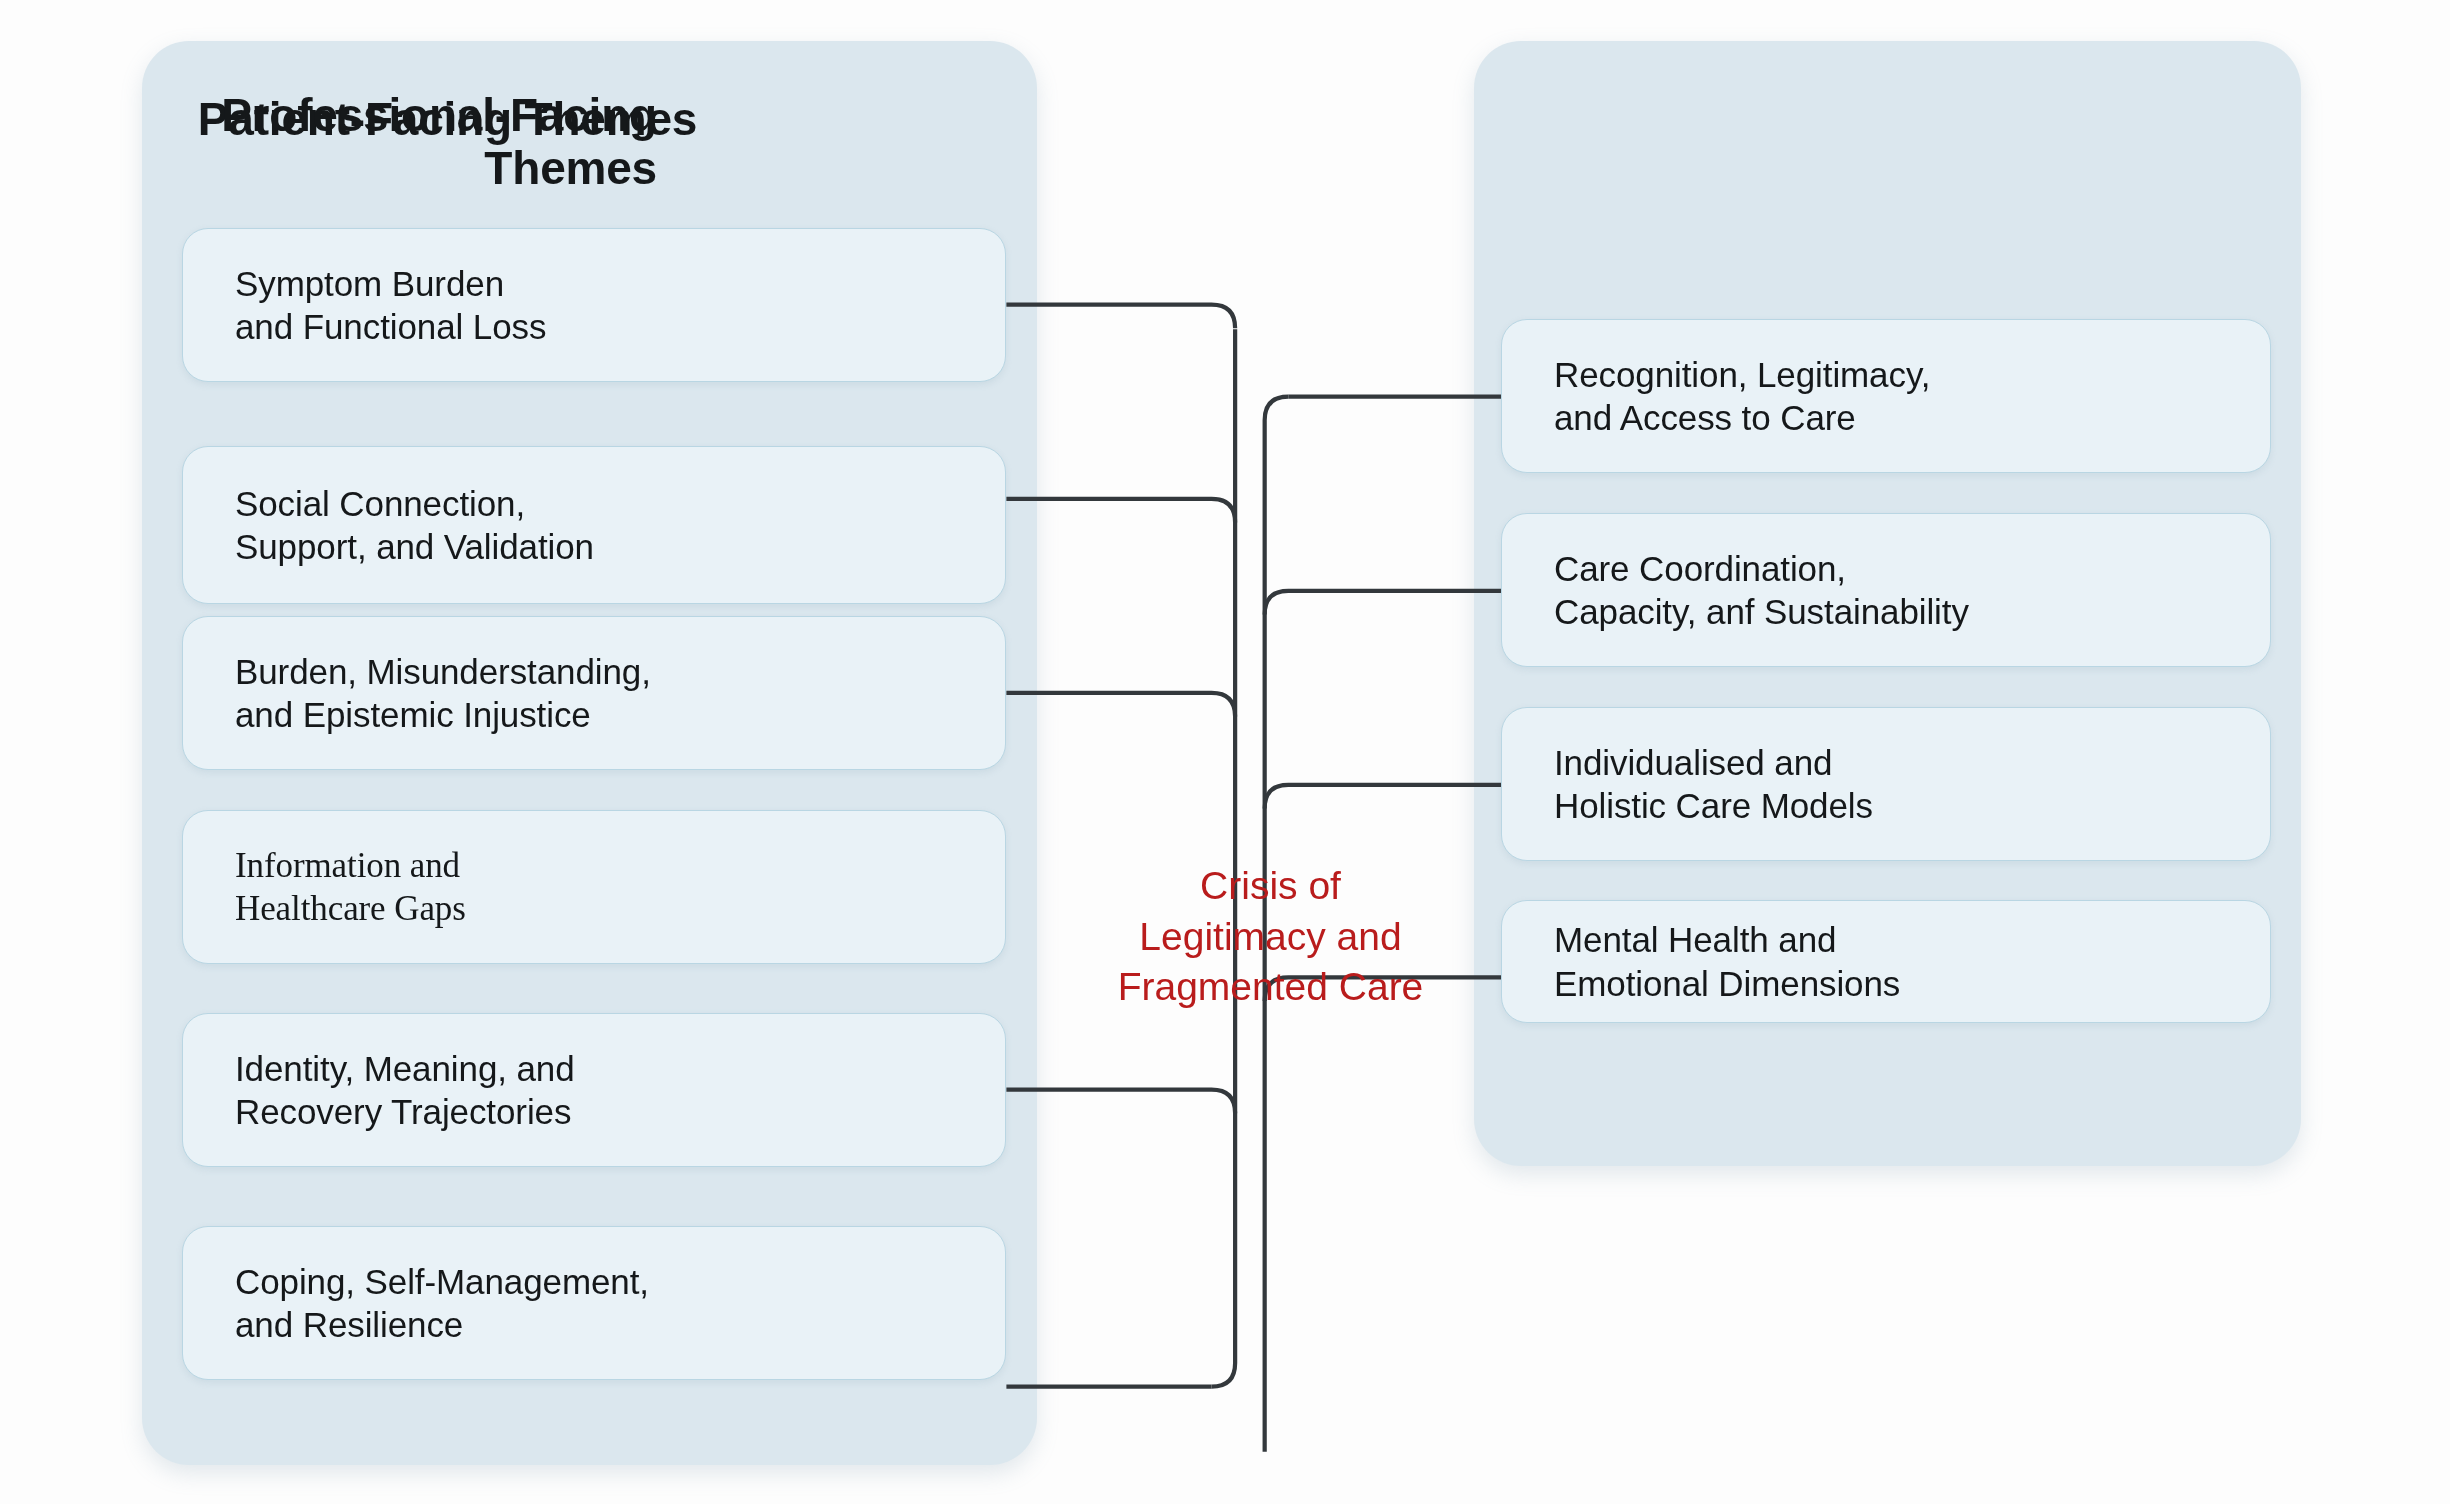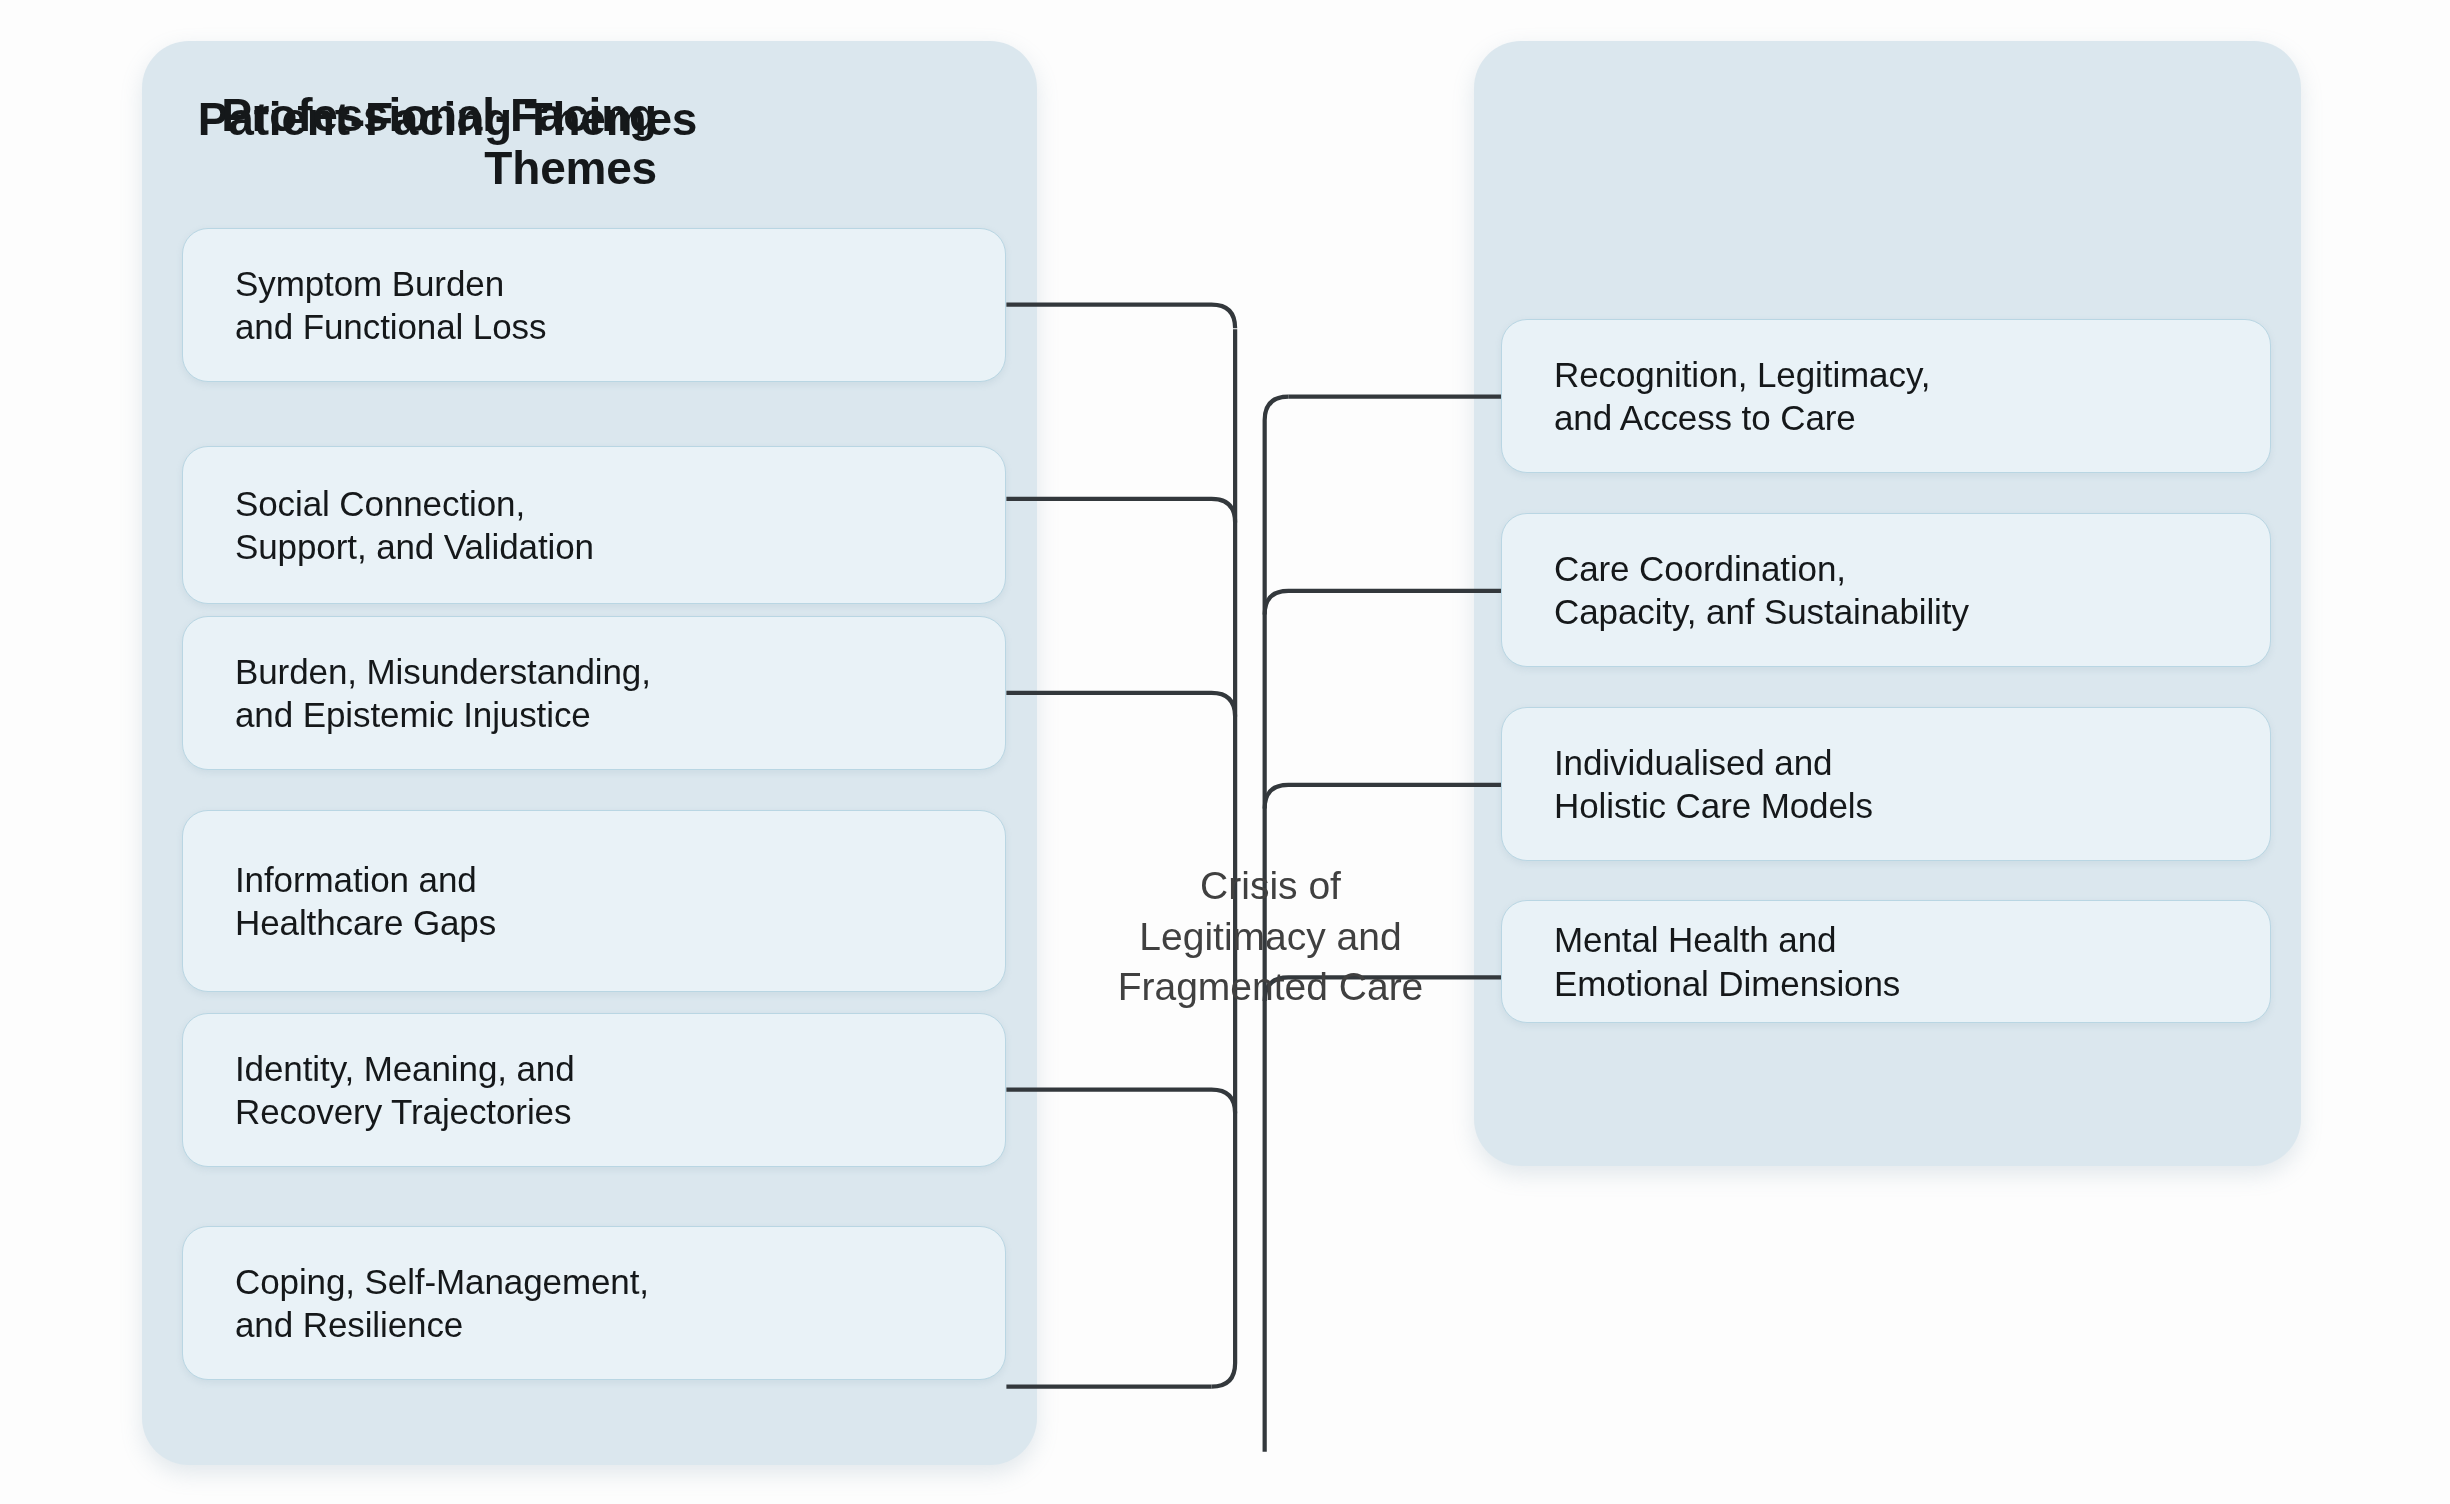--- a/index.html
+++ b/index.html
@@ -86,37 +86,37 @@
     white-space: pre-line;
     letter-spacing: -0.1px;
   }
 
   .card-left  { left: 182px; width: 824px; }
   .card-right { left: 1501px; width: 770px; }
 
   #card-l0 { top: 228px;  height: 154px; }
   #card-l1 { top: 446px;  height: 158px; }
   #card-l2 { top: 616px;  height: 154px; }
-  #card-l3 { top: 810px;  height: 182px; }
+  #card-l3 { top: 810px;  height: 154px; font-family: Liberation Serif, serif; }
   #card-l4 { top: 1013px; height: 154px; }
   #card-l5 { top: 1214px; height: 154px; margin-top: 12px; }
 
   #card-r0 { top: 319px;  height: 154px; }
   #card-r1 { top: 513px;  height: 154px; }
   #card-r2 { top: 707px;  height: 154px; }
   #card-r3 { top: 900px; height: 123px; }
 
   
   #center-label {
     position: absolute;
     left: 992px;
     top: 861px;
     width: 557px;
     text-align: center;
-    color: #404040;
+    color: #b91c1c;
     font-size: 39px;
     line-height: 1.30;
     white-space: pre-line;
     z-index: 6;
   }
 
   
   #connectors {
     position: absolute;
     left: 0; top: 0;

